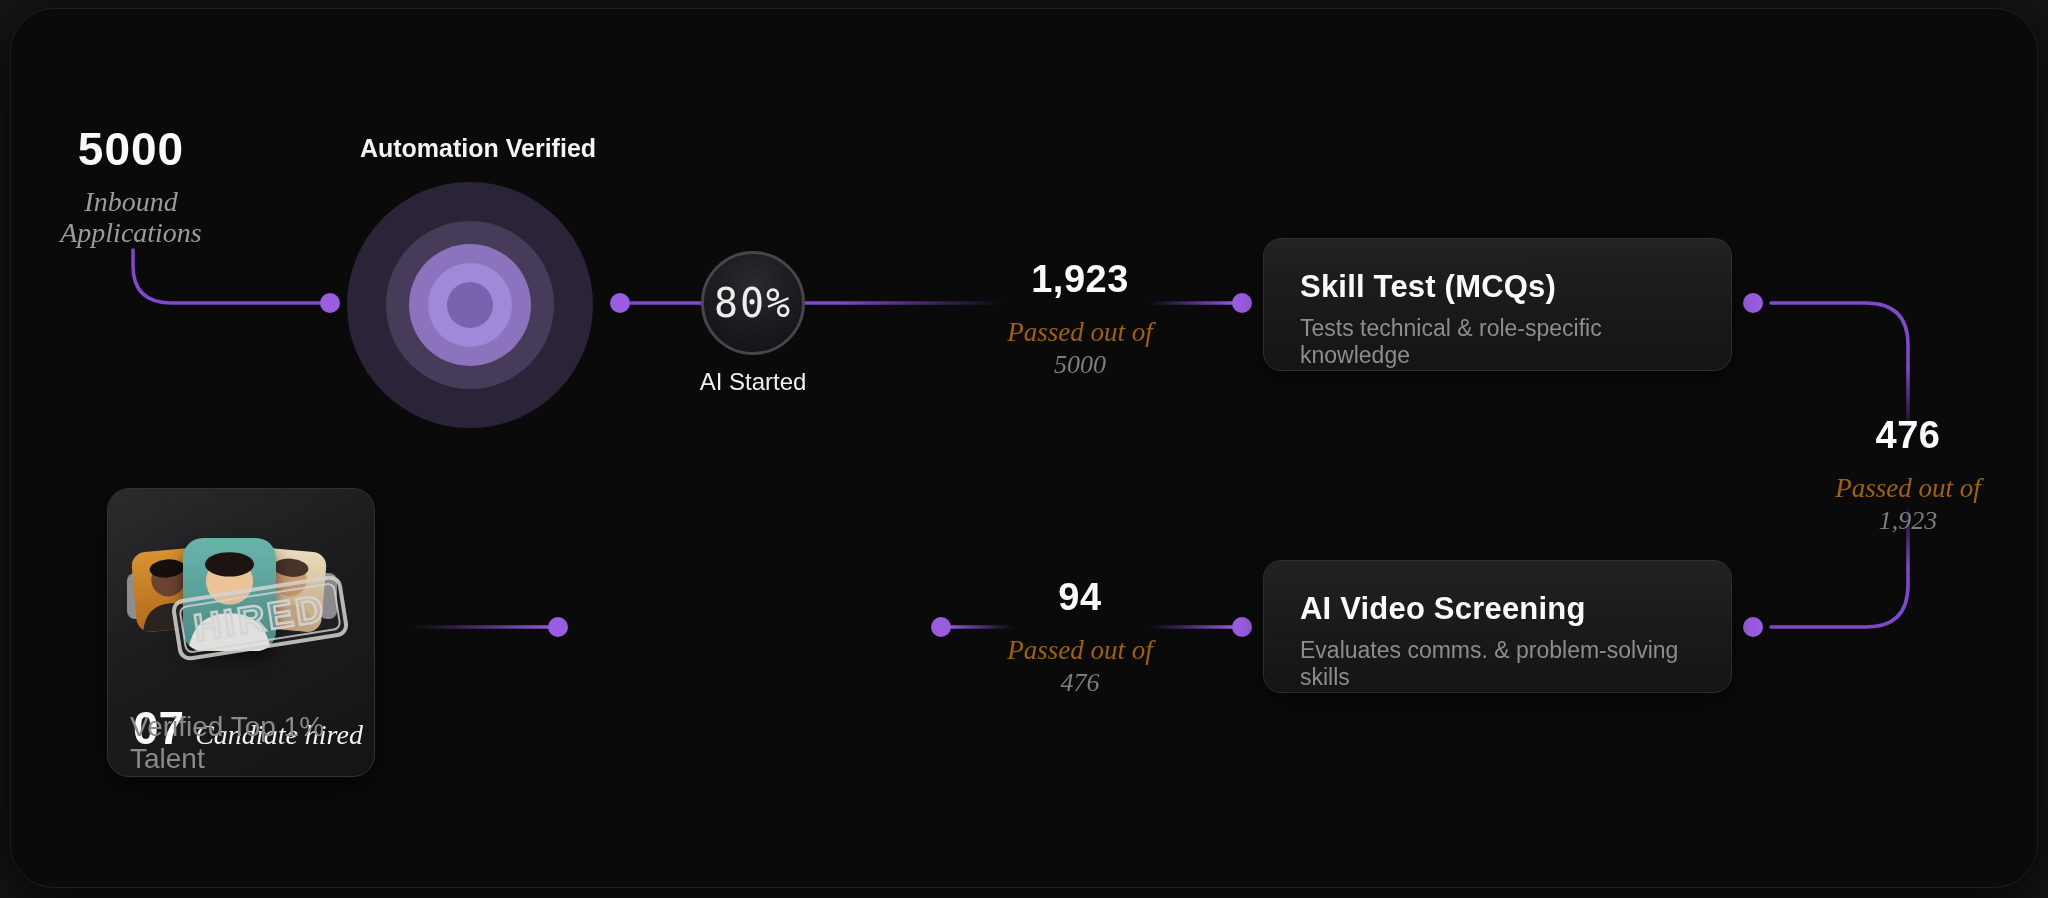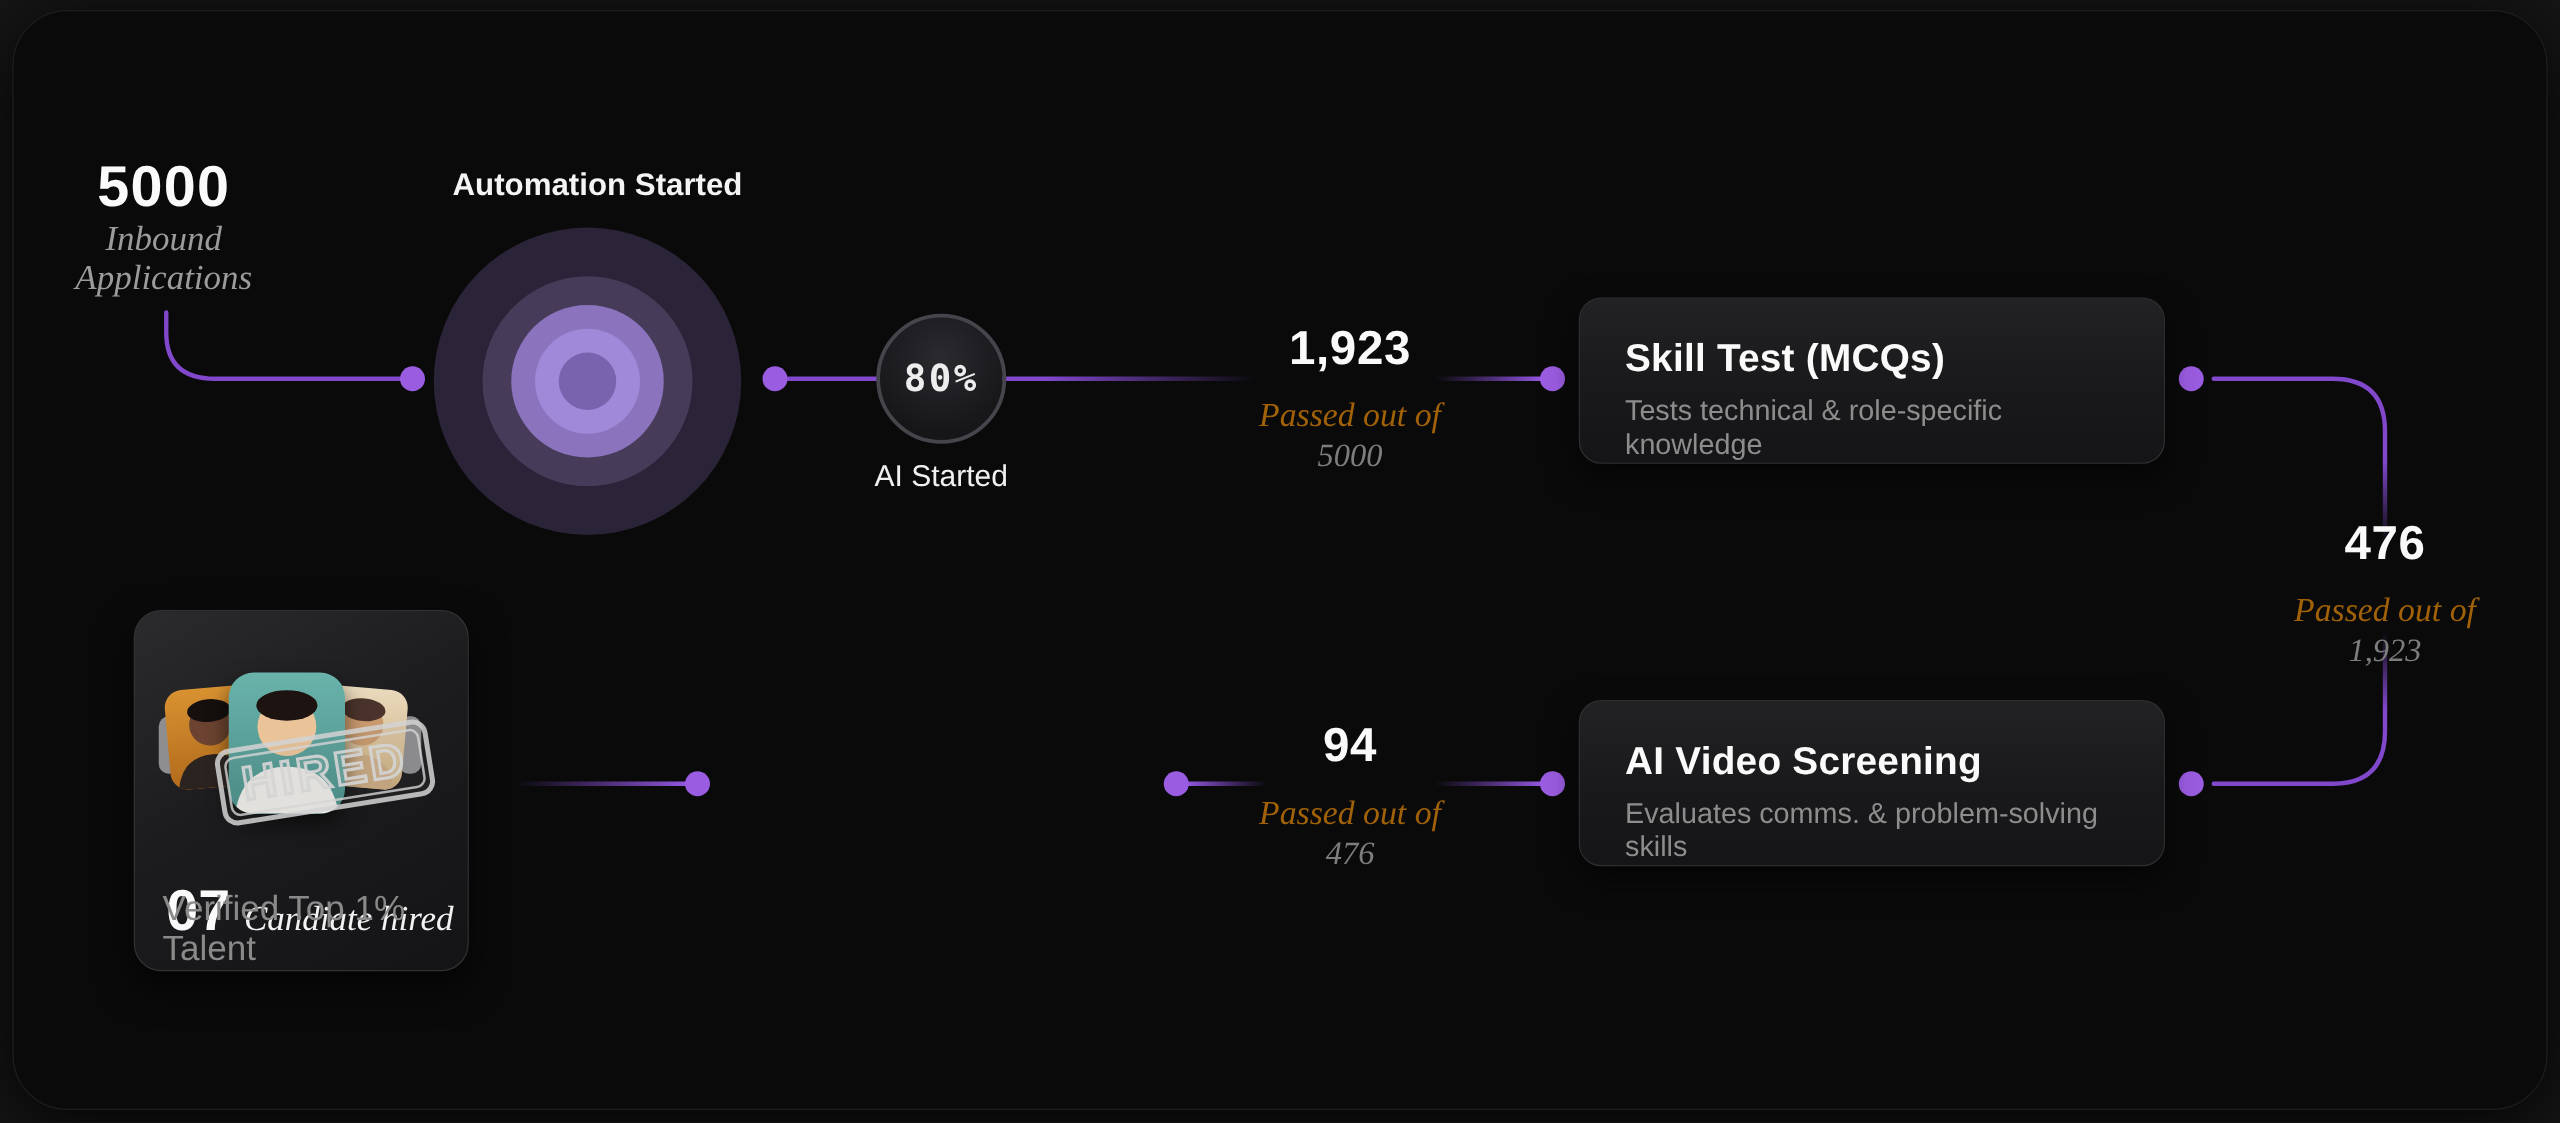--- a/index.html
+++ b/index.html
@@ -6,39 +6,39 @@
   .stage{position:relative;width:2048px;height:898px;background:#161616;overflow:hidden;
          font-family:"Liberation Sans",sans-serif;-webkit-font-smoothing:antialiased;}
   .panel{position:absolute;left:10px;top:8px;width:2026px;height:878px;background:#0a0a0b;
          border:1px solid #1e1e21;border-radius:44px;box-shadow:0 12px 60px rgba(0,0,0,.9);}
   .connectors{position:absolute;left:0;top:0;z-index:1;}
 
   
   .start-block{position:absolute;left:31px;top:122px;width:200px;text-align:center;z-index:2;}
   .start-count{font-size:46px;font-weight:700;color:#fafafa;letter-spacing:1px;}
   .start-label{font-family:"Liberation Serif",serif;font-style:italic;font-size:28px;
-               color:#9b9b9b;line-height:1.12;margin-top:0;}
+               color:#9b9b9b;line-height:1.12;margin-top:10px;}
 
   
   .automation-label{position:absolute;left:348px;top:134px;width:260px;text-align:center;
                     font-size:25px;font-weight:700;color:#f4f4f4;z-index:2;}
   .circles{position:absolute;left:347px;top:182px;width:246px;height:246px;z-index:2;}
   .ring{position:absolute;left:50%;top:50%;transform:translate(-50%,-50%);border-radius:50%;}
   .r1{width:246px;height:246px;background:#2b2337;}
   .r2{width:168px;height:168px;background:#463c59;}
   .r3{width:122px;height:122px;background:#8b73bd;}
   .r4{width:84px;height:84px;background:#a189d9;}
   .r5{width:46px;height:46px;background:#7a63ae;}
 
   
   .badge{position:absolute;left:701px;top:251px;width:104px;height:104px;border-radius:50%;
          background:radial-gradient(circle at 50% 32%,#2a2a2f,#161619 75%);
          border:3px solid #45454c;box-sizing:border-box;z-index:3;
          display:flex;align-items:center;justify-content:center;}
-  .badge-score{font-family:"DejaVu Sans Mono",monospace;font-size:30px;font-weight:700;
+  .badge-score{font-family:"DejaVu Sans Mono",monospace;font-size:40px;font-weight:400;
                color:#ededed;letter-spacing:2px;text-align:right;}
   .badge-label{position:absolute;left:653px;top:368px;width:200px;text-align:center;
                font-size:24px;font-weight:500;color:#f0f0f0;z-index:2;}
 
   
   .count-block{position:absolute;width:240px;text-align:center;z-index:2;}
   .count-value{font-size:38px;font-weight:700;color:#fafafa;letter-spacing:.5px;}
   .count-caption{font-family:"Liberation Serif",serif;font-style:italic;font-size:27px;
                  color:#a16207;margin-top:16px;}
   .count-total{font-family:"Liberation Serif",serif;font-style:italic;font-size:26px;
@@ -145,21 +145,21 @@
   </svg>
 
   <div class="start-block">
     <div class="start-count">5000</div>
     <div class="start-label">
       <div>Inbound</div>
       <div>Applications</div>
     </div>
   </div>
 
-  <div class="automation-label">Automation Started</div>
+  <div class="automation-label">Automation Verified</div>
   <div class="circles">
     <div class="ring r1"></div>
     <div class="ring r2"></div>
     <div class="ring r3"></div>
     <div class="ring r4"></div>
     <div class="ring r5"></div>
   </div>
 
   <div class="badge">
     <span class="badge-score">80%</span>

